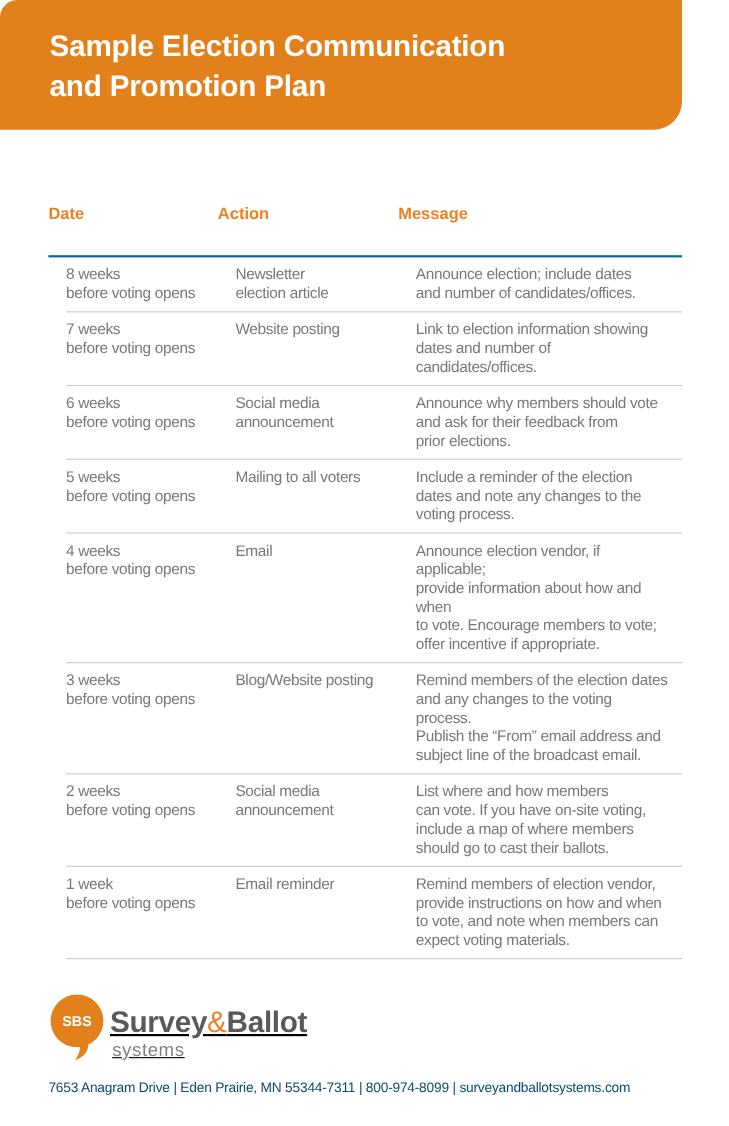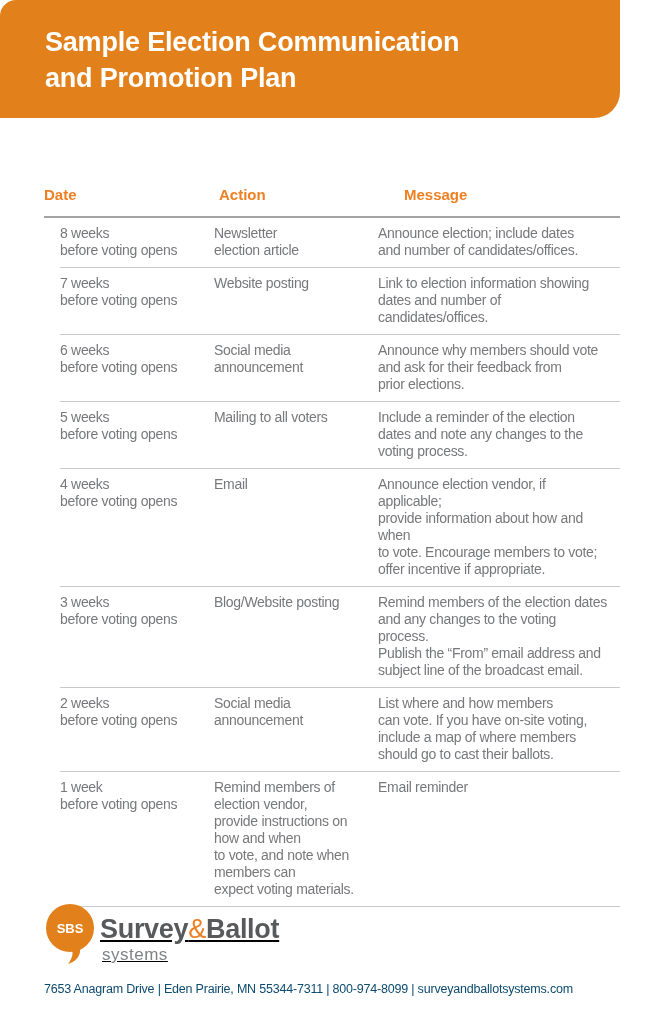--- a/index.html
+++ b/index.html
@@ -39,23 +39,22 @@
     letter-spacing:-0.15px;
     white-space:pre-line;
   }
   .table { margin-top:17px; }
   .thead {
     display:grid;
     grid-template-columns:154px 164px 1fr;
     color:#EE8023;
     font-weight:bold;
     font-size:15px;
-    padding:8px 0 13px 0;
-    border-bottom:2px solid #a3a3a3;
-    gap:21px;
+    padding:8px 0 29px 0;
+    border-bottom:2px solid #0369a1;
   }
   .trow {
     display:grid;
     grid-template-columns:154px 164px 1fr;
     padding:7px 0 8px 0;
     border-bottom:1px solid #C8C9CB;
     color:#77787B;
     font-size:14px;
     line-height:17px;
     letter-spacing:-0.3px;
@@ -178,25 +177,25 @@
 announcement</div>
         <div class="cell">List where and how members
 can vote. If you have on-site voting,
 include a map of where members
 should go to cast their ballots.</div>
       </div>
 
       <div class="trow">
         <div class="cell">1 week
 before voting opens</div>
+        <div class="cell">Email reminder</div>
         <div class="cell">Remind members of election vendor,
 provide instructions on how and when
 to vote, and note when members can
 expect voting materials.</div>
-        <div class="cell">Email reminder</div>
       </div>
 
     </div>
   </div>
 
   <div class="logo">
     <svg class="logo-bubble" viewBox="0 0 56 62" xmlns="http://www.w3.org/2000/svg">
       <circle cx="26" cy="25" r="24" fill="#E2811B"></circle>
       <path d="M36 45 C37 52 33 58 24 61 C30 53 29 48 27 45 Z" fill="#E2811B"></path>
       <text class="logo-abbr-svgtext" x="26" y="30" text-anchor="middle" font-size="13" fill="#ffffff">SBS</text>

